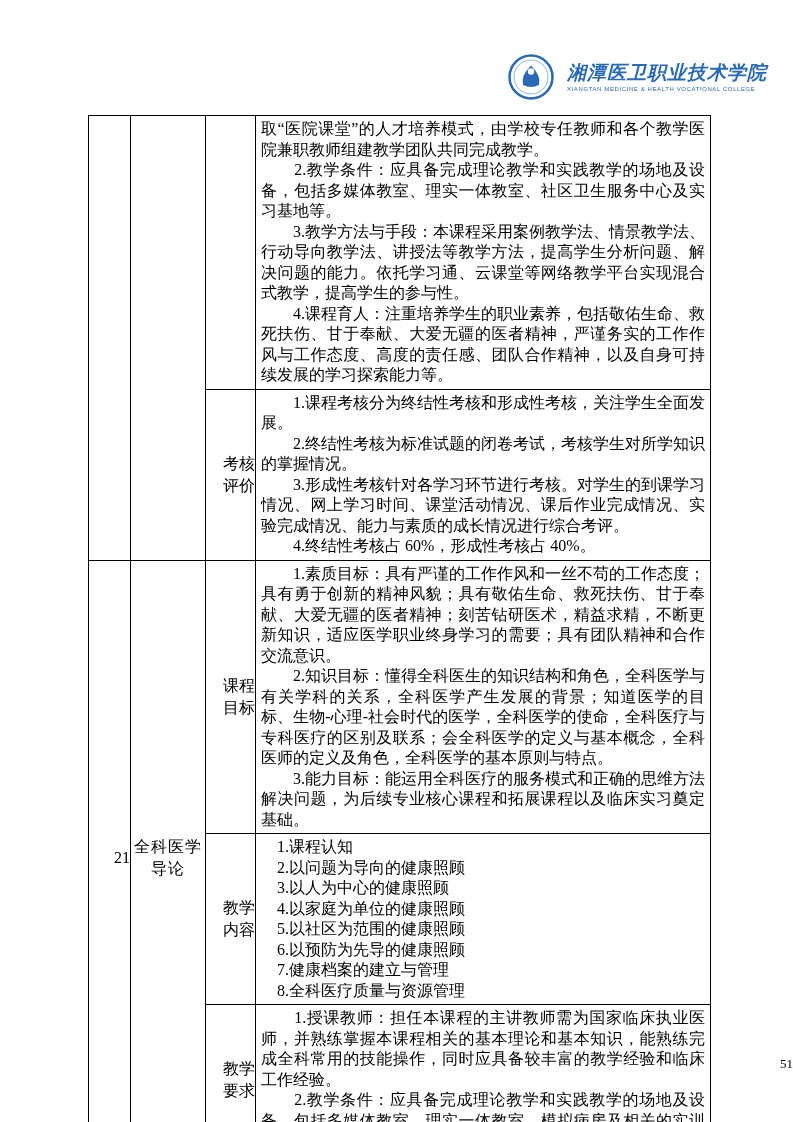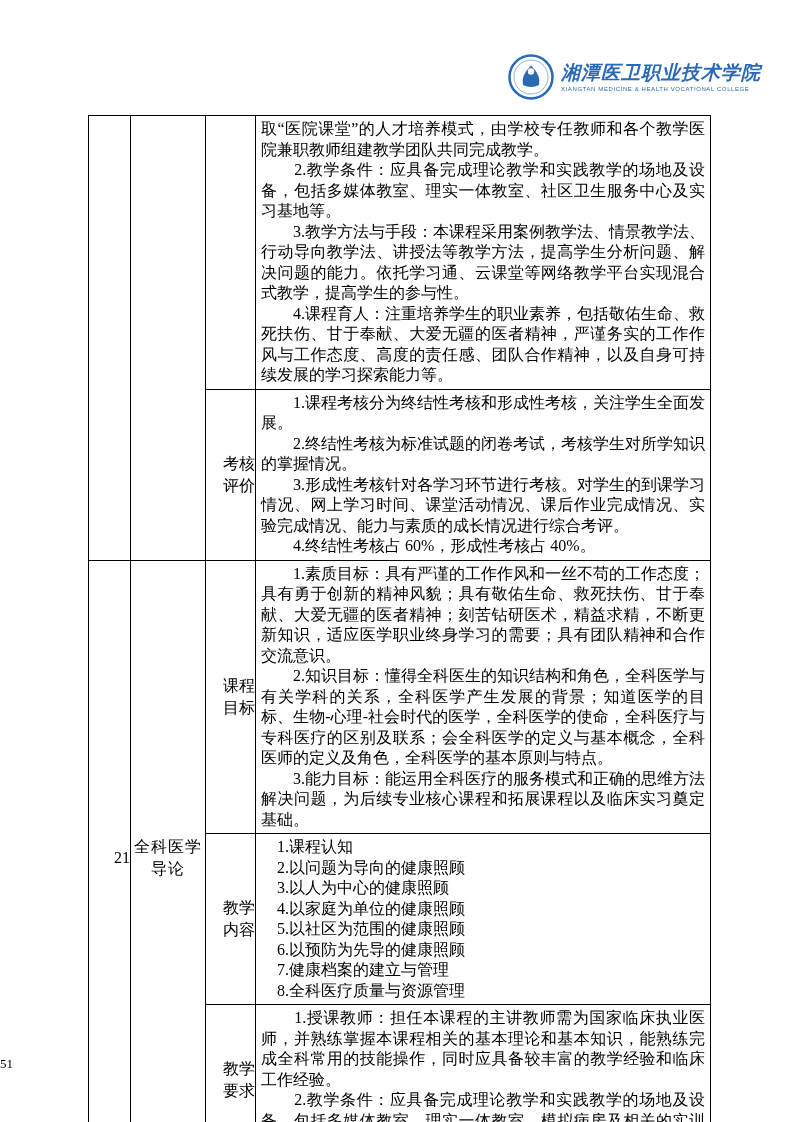--- a/index.html
+++ b/index.html
@@ -5,21 +5,21 @@
   * { margin: 0; padding: 0; box-sizing: border-box; }
   html, body { background: #ffffff; }
   body {
     width: 793px; height: 1122px;
     font-family: "Liberation Serif", "DejaVu Serif", serif;
     color: #000;
   }
   .page { position: relative; width: 793px; height: 1122px; overflow: hidden; background: #fff; }
 
   
-  .header-logo { position: absolute; top: 54px; left: 508px; display: flex; align-items: center; gap: 7px; }
+  .header-logo { position: absolute; top: 54px; left: 508px; display: flex; align-items: center; gap: 13px; }
   .logo-text .cn {
     color: #2a6ab5; font-size: 19px; font-weight: bold; font-style: italic;
     letter-spacing: 1px; white-space: nowrap; line-height: 1.2;
   }
   .logo-text .en {
     color: #2a6ab5; font-size: 6px; letter-spacing: 0.6px; white-space: nowrap; margin-top: 2px;
     font-family: "Liberation Sans", sans-serif;
   }
 
   
@@ -38,21 +38,21 @@
   td.content {
     padding: 3px 5px;
     line-height: 20.5px;
     white-space: pre-line;
     text-align: justify;
     vertical-align: middle;
   }
 
   .footer-page {
     position: absolute; top: 1056px; left: 0; width: 100%;
-    text-align: left; font-size: 13px;
+    text-align: right; font-size: 13px;
   }
 </style>
 </head>
 <body>
 
 <div class="page">
 
   <div class="header-logo">
     <svg width="46" height="46" viewBox="0 0 46 46">
       <circle cx="23" cy="23" r="21.5" fill="#ffffff" stroke="#2a6ab5" stroke-width="2.5"></circle>

